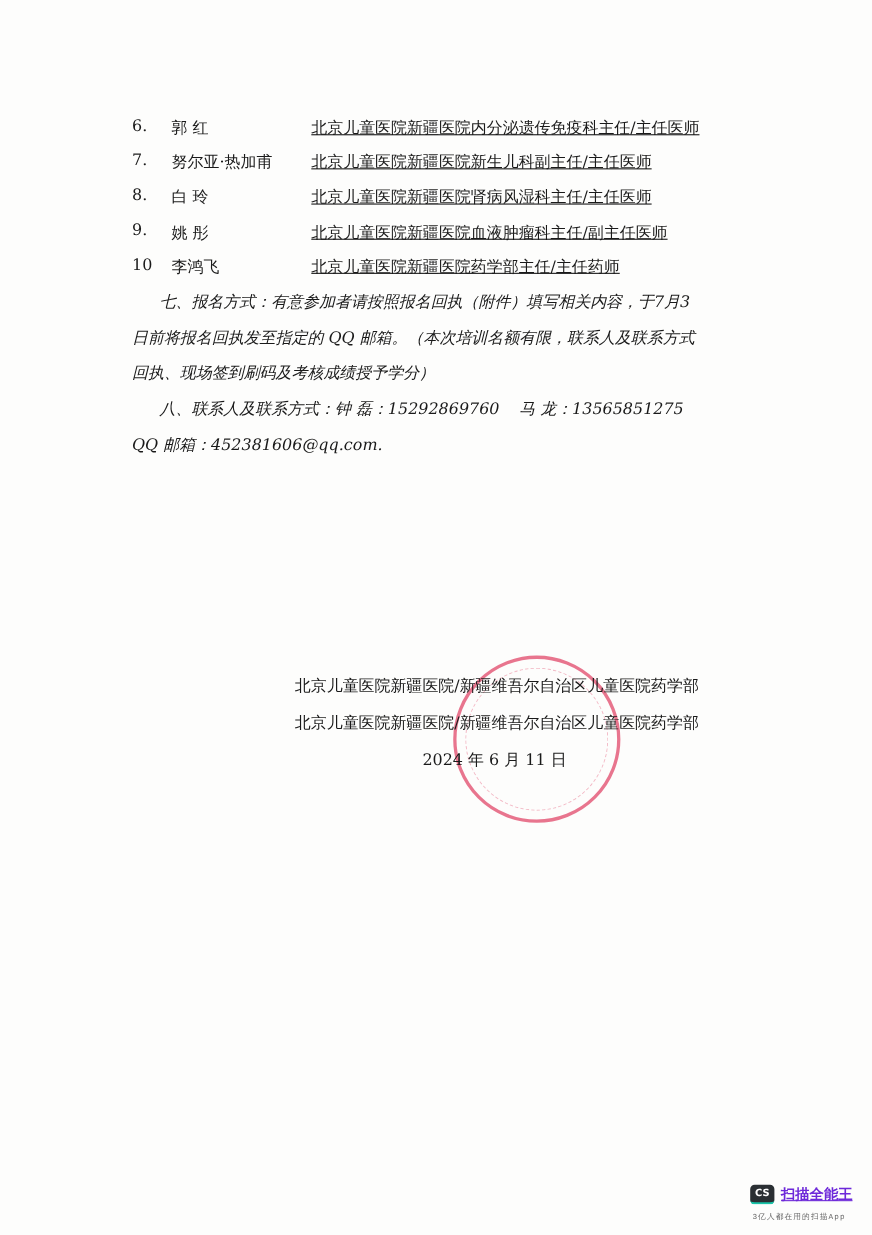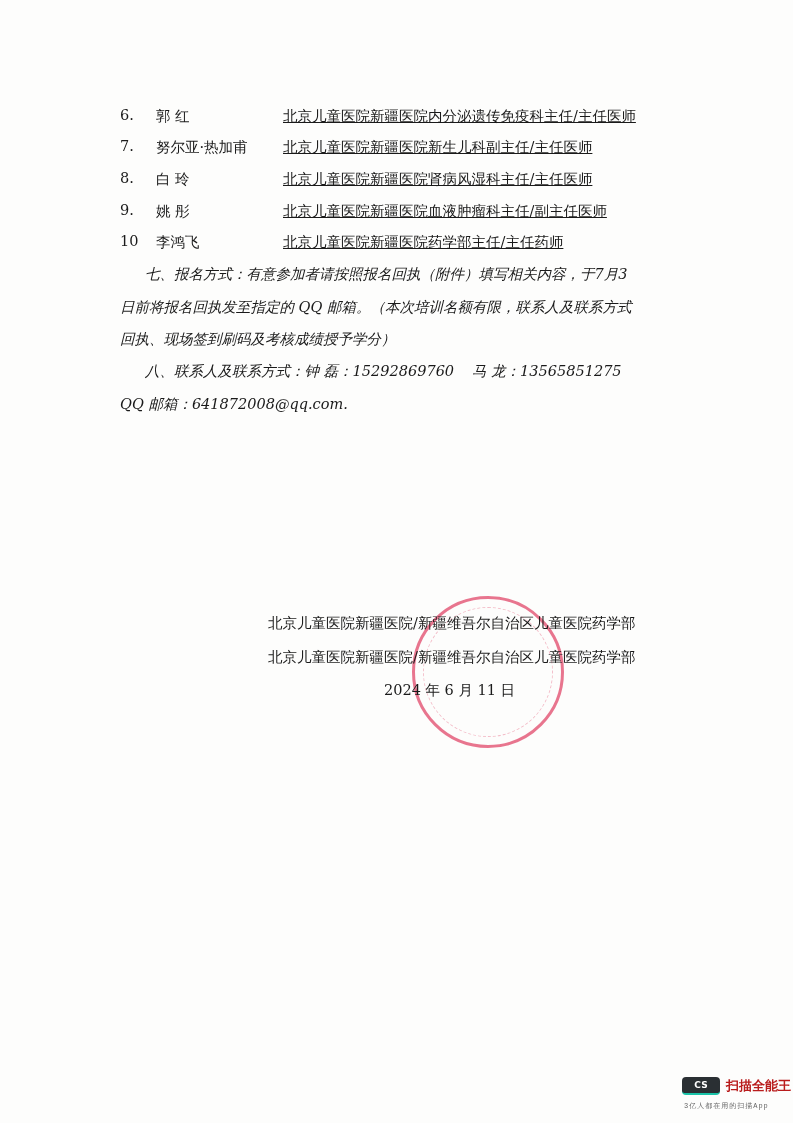--- a/index.html
+++ b/index.html
@@ -21,25 +21,25 @@
   }
   .stamp-inner {
     position:absolute; left:8px; top:8px; right:8px; bottom:8px; border-radius:50%;
     border:1px dashed rgba(220,40,80,0.35);
   }
   .logo {
     position:absolute; left:682px; top:1077px; display:flex; align-items:center; gap:6px;
     font-family:"DejaVu Sans", sans-serif;
   }
   .cs-icon {
-    width:38px; height:18px; background:#2a2f33; color:#fff; border-radius:4px;
+    width:22px; height:18px; background:#2a2f33; color:#fff; border-radius:4px;
     font-size:9px; font-weight:bold; display:flex; align-items:center; justify-content:center;
     border-bottom:2px solid #19c3a8; box-sizing:border-box;
   }
-  .logo-text { font-size:13px; color:#b91c1c; font-weight:bold; }
+  .logo-text { font-size:13px; color:#6d28d9; font-weight:bold;text-decoration:underline; }
   .logo-sub { position:absolute; left:684px; top:1101px; font-size:7px; color:#666; font-family:Liberation Mono, monospace; letter-spacing:1px; }
 </style>
 </head>
 <body>
 
 <div>
   <div class="abs row num" style="top:107px">6.</div>
   <div class="abs row name" style="top:107px">郭  红</div>
   <div class="abs row title" style="top:107px">北京儿童医院新疆医院内分泌遗传免疫科主任/主任医师</div>
 
@@ -62,21 +62,21 @@
 
 <div>
   <div class="abs para" style="left:145px; top:265px">七、报名方式：有意参加者请按照报名回执（附件）填写相关内容，于7月3</div>
   <div class="abs para" style="top:298px">日前将报名回执发至指定的 QQ 邮箱。（本次培训名额有限，联系人及联系方式</div>
   <div class="abs para" style="top:330px">回执、现场签到刷码及考核成绩授予学分）</div>
 </div>
 
 <div>
   <div class="abs para" style="left:145px; top:362px">八、联系人及联系方式：钟  磊：15292869760</div>
   <div class="abs para" style="left:472px; top:362px">马  龙：13565851275</div>
-  <div class="abs para" style="top:395px">QQ 邮箱：641872008@qq.com.</div>
+  <div class="abs para" style="top:395px">QQ 邮箱：452381606@qq.com.</div>
 </div>
 
 <div class="stamp">
     <div class="stamp-inner"></div>
   </div>
 
 <div>
   <div class="abs sig" style="left:268px; top:614px">北京儿童医院新疆医院/新疆维吾尔自治区儿童医院药学部</div>
   <div class="abs sig" style="left:268px; top:648px">北京儿童医院新疆医院/新疆维吾尔自治区儿童医院药学部</div>
   <div class="abs sig" style="left:384px; top:681px">2024 年 6 月 11 日</div>

